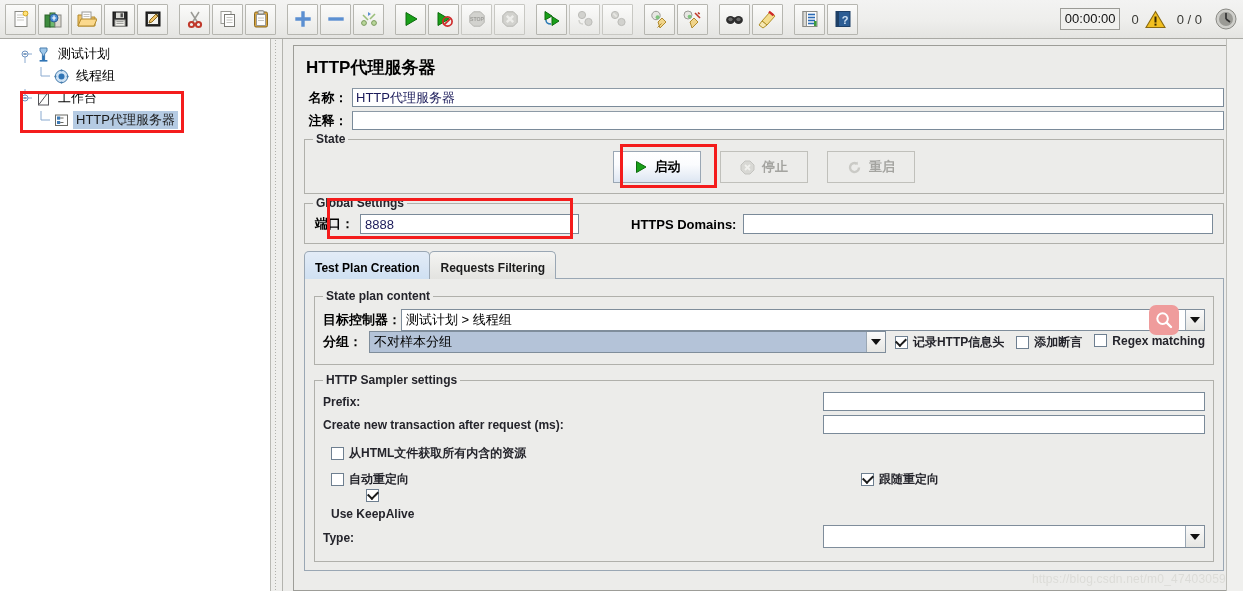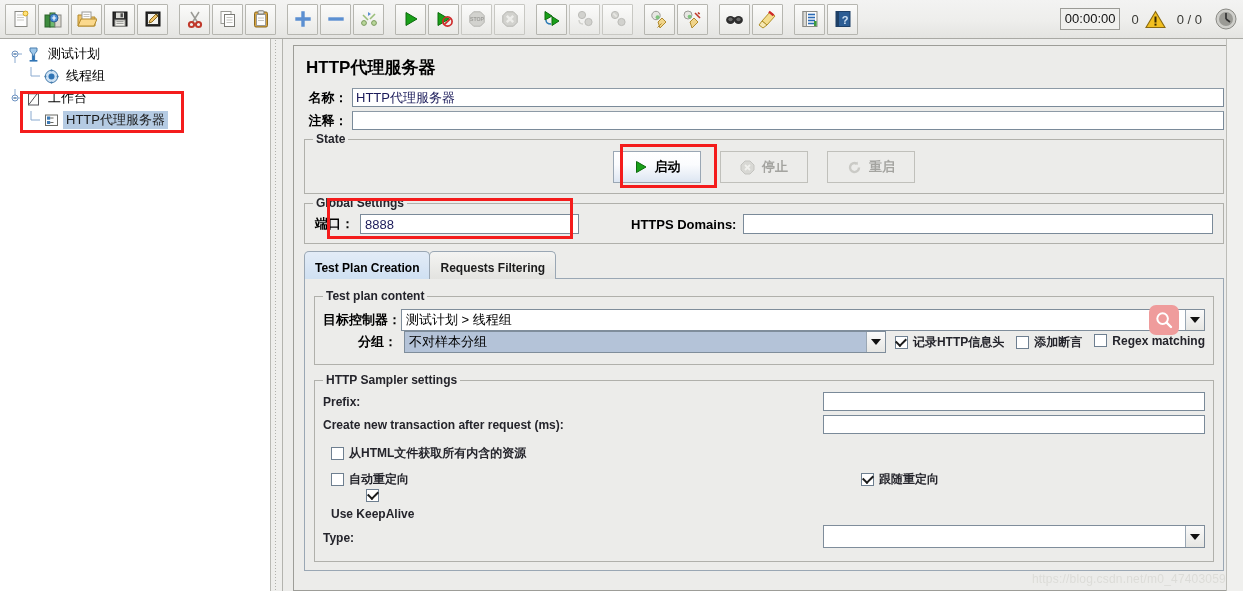--- a/index.html
+++ b/index.html
@@ -67,21 +67,21 @@
     display: flex;
   }
   .tree-pane {
     width: 271px;
     background: #ffffff;
     border-right: 1px solid #b9b9b4;
     position: relative;
     overflow: hidden;
     box-sizing: border-box;
   }
-  .tree-inner { padding: 4px 0 0 4px; position: relative; }
+  .tree-inner { padding: 4px 0 0 14px; position: relative; }
   .tree-row {
     display: flex; align-items: center;
     height: 22px;
     position: relative;
     white-space: nowrap;
   }
   .tree-label {
     font-size: 13px;
     padding: 1px 3px 2px 3px;
     color: #000;
@@ -775,40 +775,40 @@
 
       <div class="tabs-wrap">
         <div class="tabstrip">
           <div class="tab active">Test Plan Creation</div>
           <div class="tab">Requests Filtering</div>
         </div>
 
         <div class="tabpanel">
 
           <div class="gbox" style="margin-top:3px; padding:12px 8px 9px 8px;">
-            <span class="gtitle">Test plan content</span>
+            <span class="gtitle">State plan content</span>
 
             <div class="row2">
               <span class="lab-w">目标控制器：</span>
               <div class="combo">
                 <span>测试计划 &gt; 线程组</span>
                 <span class="arrow-btn">
                   <span class="caret"></span>
                 </span>
               </div>
               <div class="search-chip">
                 <svg width="20" height="20" viewBox="0 0 20 20">
                     <circle cx="8.6" cy="8.6" r="5.3" fill="none" stroke="#ffffff" stroke-width="2"></circle>
                     <line x1="12.6" y1="12.6" x2="17" y2="17" stroke="#ffffff" stroke-width="2.4" stroke-linecap="round"></line>
                   </svg>
               </div>
             </div>
 
             <div class="row2" style="margin-bottom:2px;">
-              <span class="lab-w" style="width:46px;margin-left:35px;">分组：</span>
+              <span class="lab-w" style="width:46px;">分组：</span>
               <div class="combo filled" style="max-width:546px;">
                 <span>不对样本分组</span>
                 <span class="arrow-btn">
                   <span class="caret"></span>
                 </span>
               </div>
 
               <div class="opts-row">
                 <span class="chk-line">
                   <span class="cb on"></span>

